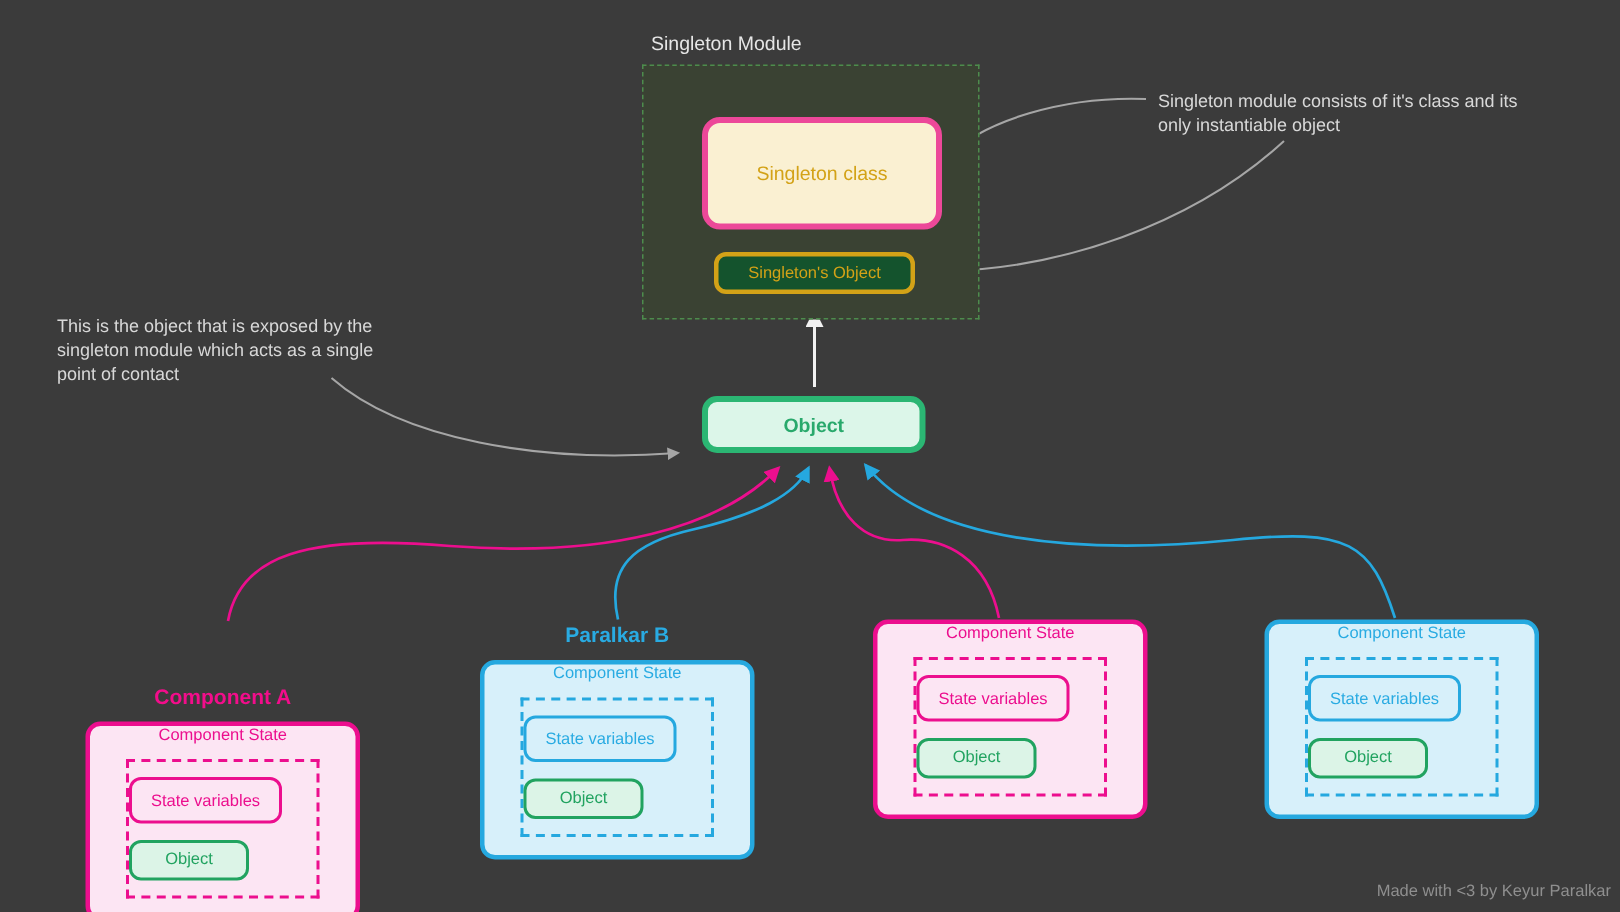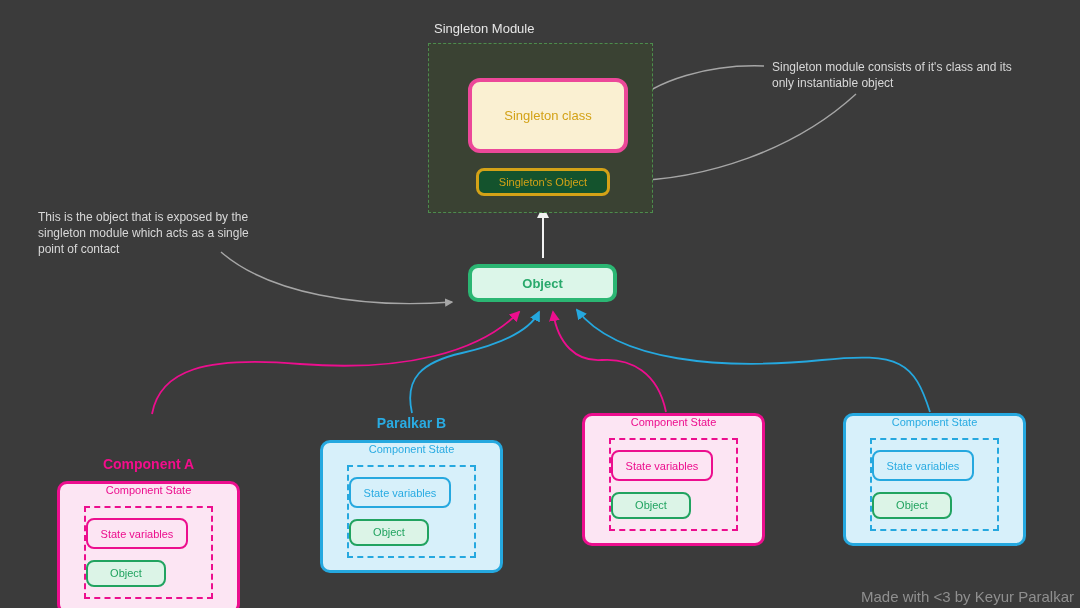--- a/index.html
+++ b/index.html
@@ -93,21 +93,21 @@
 
   .cyan .comp-title { color: #29abe2; }
   .cyan .comp-box { background: #d7f0fa; border: 3px solid #25a8df; }
   .cyan .comp-state-label { color: #29abe2; }
   .cyan .comp-dashed { border: 2px dashed #25a8df; }
   .cyan .state-vars { background: #d7f0fa; border: 2px solid #25a8df; color: #29abe2; }
 
   
   .credit {
     right: 6px; top: 588px;
-    color: #8f8f8f; font-size: 15px;
+    color: #8f8f8f; font-size: 11px;
   }
 </style>
 </head>
 <body>
 
 <svg id="arrows" viewBox="0 0 1080 608">
   <defs>
     <marker id="m-gray" markerWidth="6" markerHeight="6" refX="5" refY="3" orient="auto">
         <path d="M0,0 L6,3 L0,6 z" fill="#a6a6a6"></path>
       </marker>

